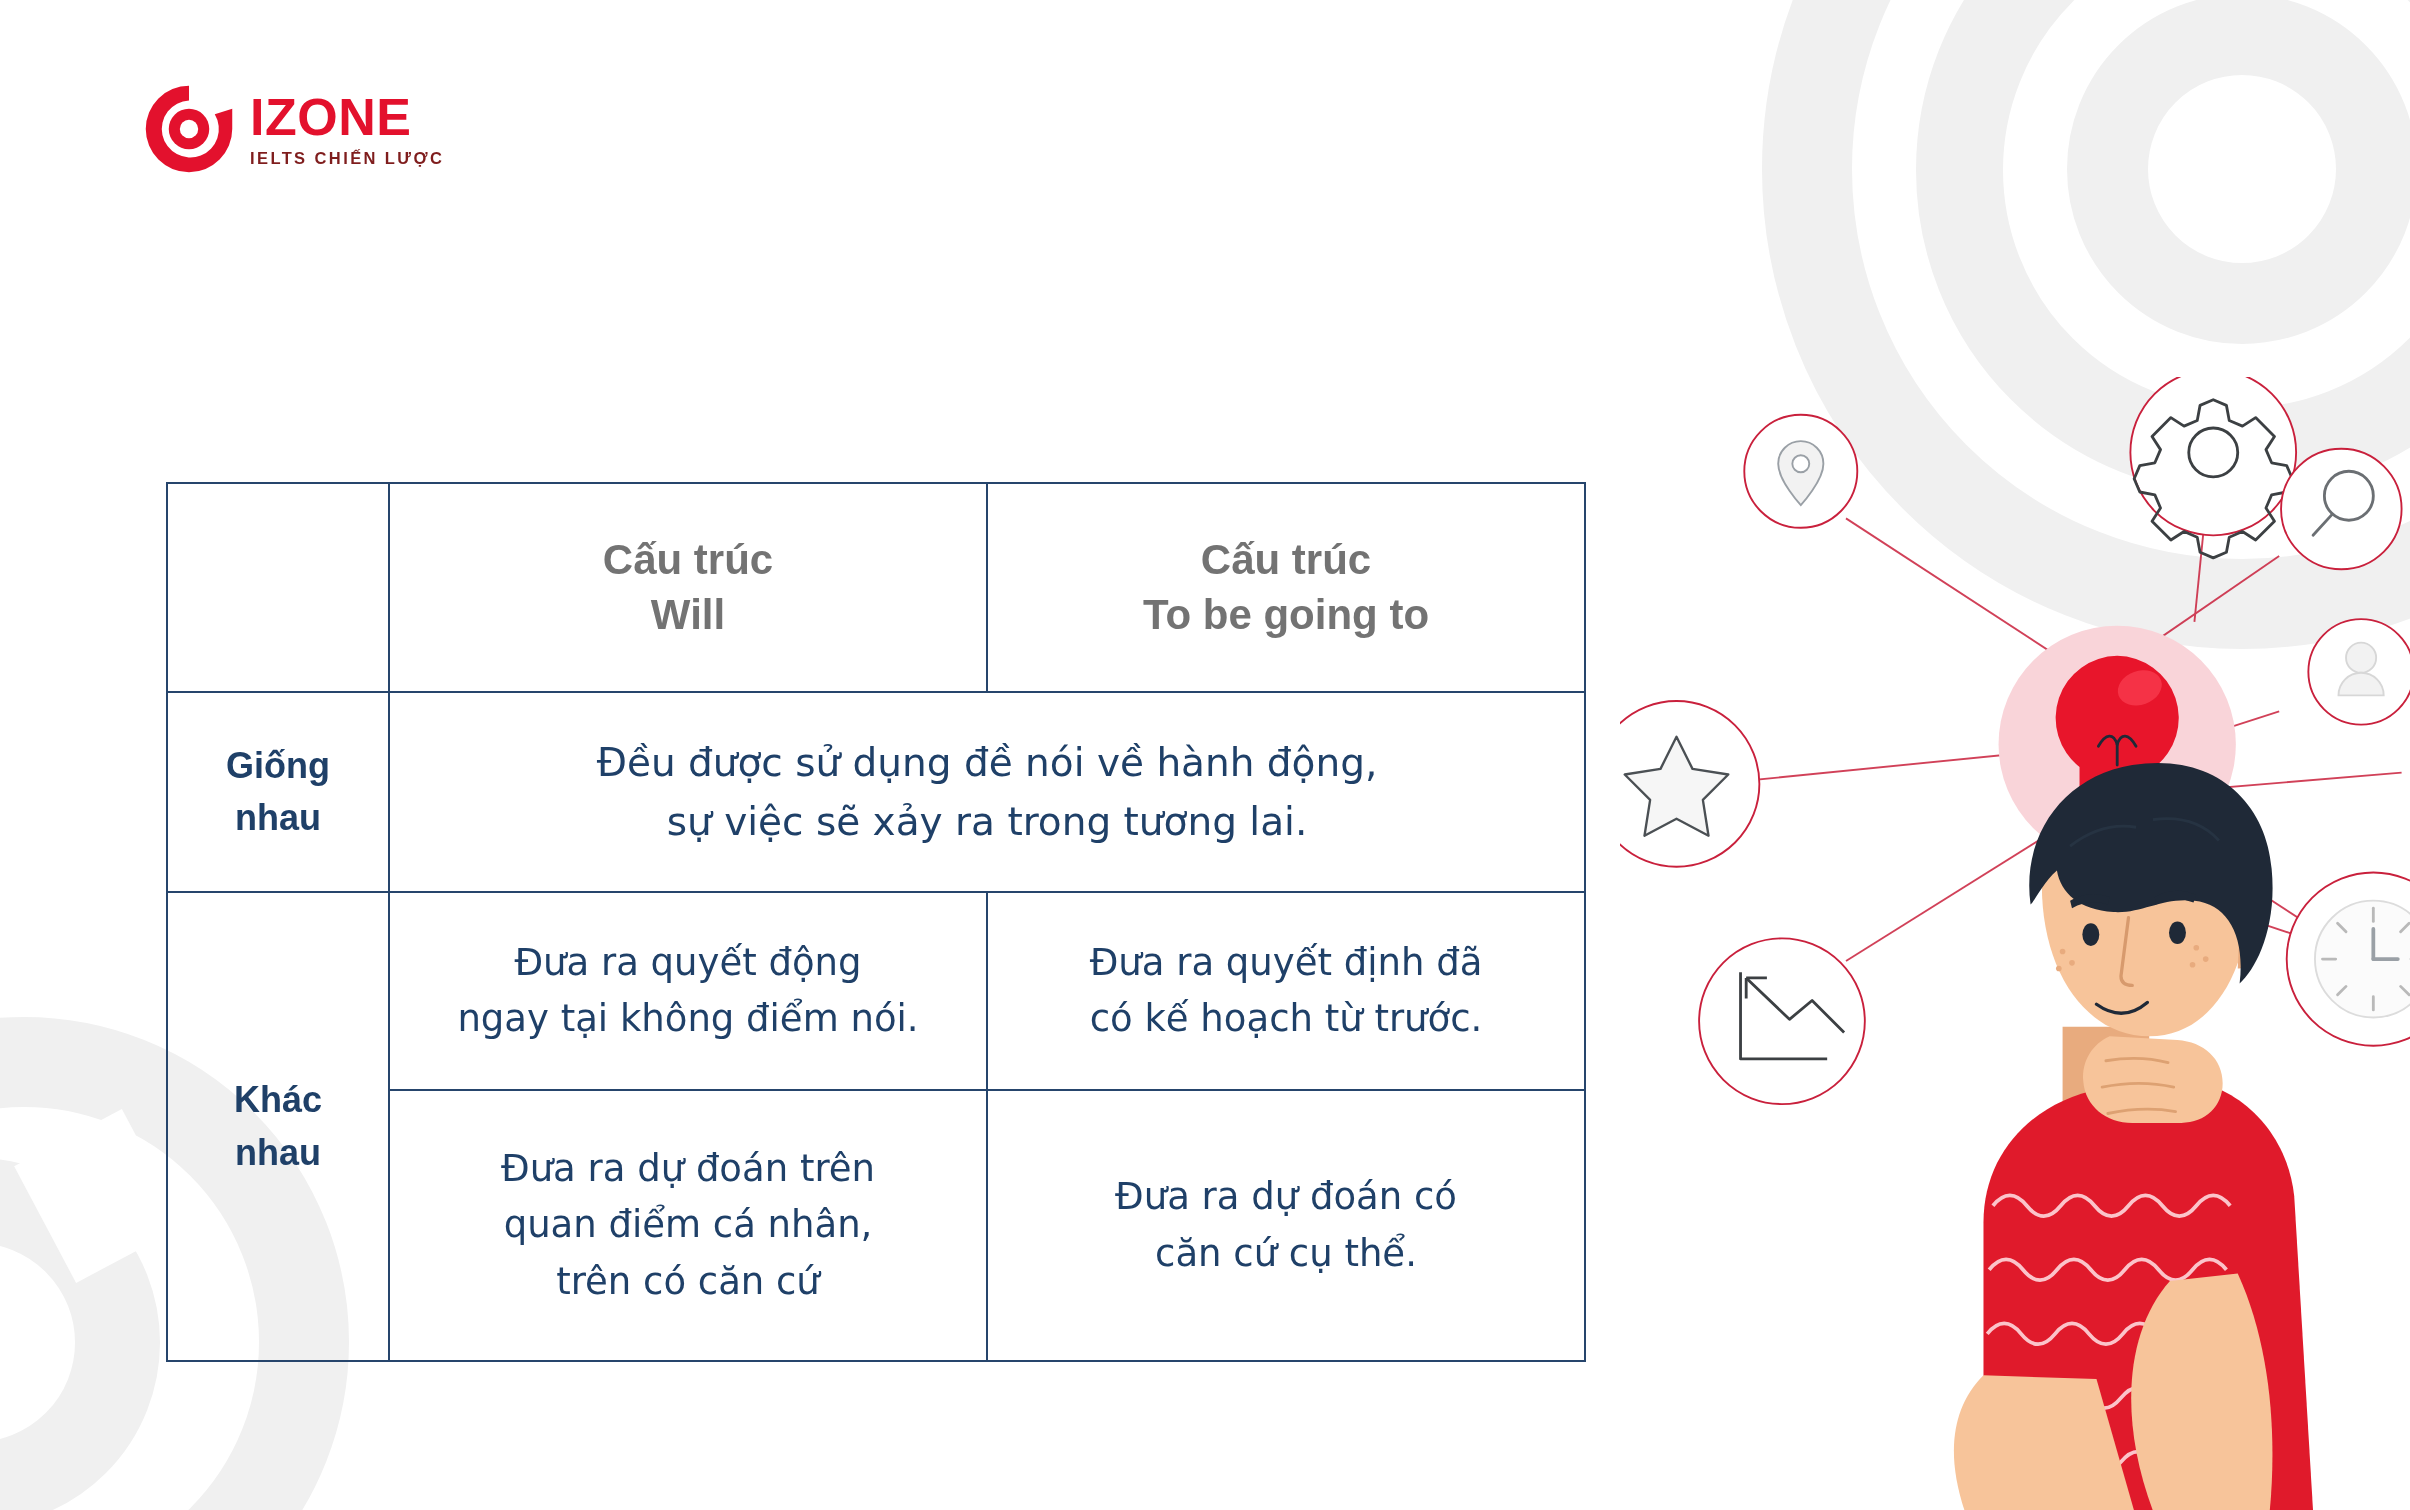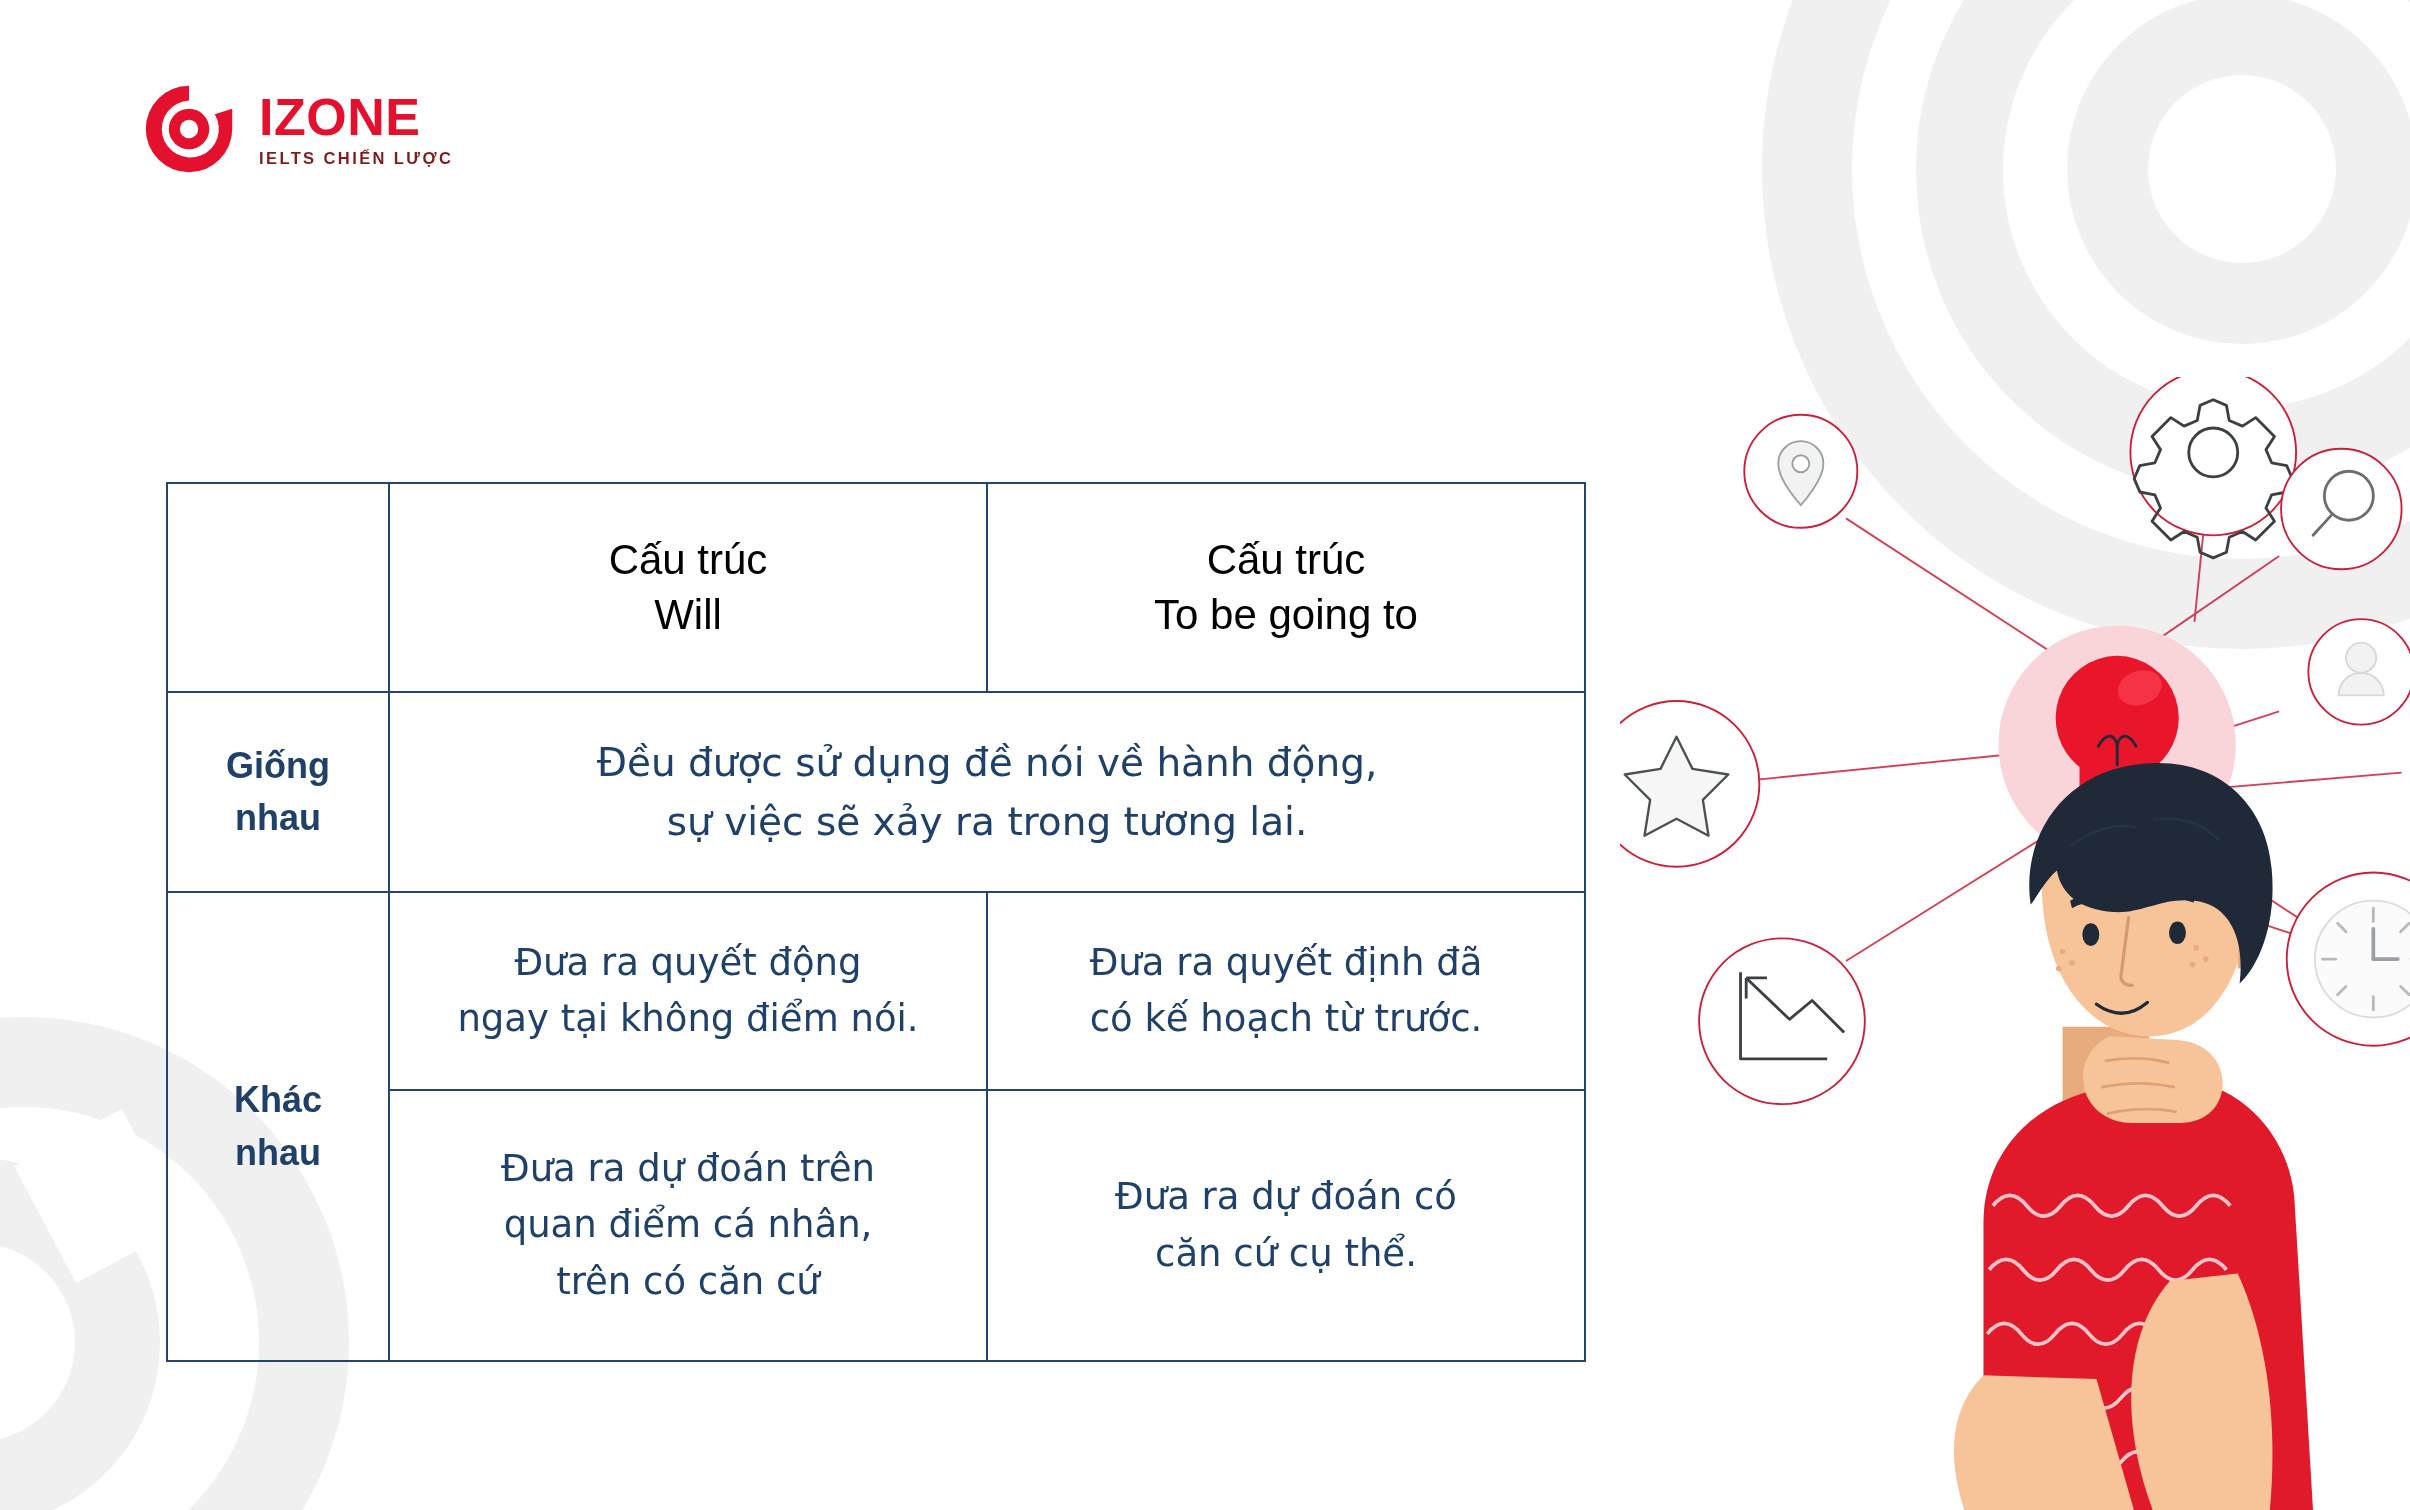--- a/index.html
+++ b/index.html
@@ -61,21 +61,21 @@
   .logo {
     position: absolute;
     left: 143px;
     top: 83px;
     display: flex;
     align-items: center;
     gap: 15px;
     z-index: 5;
   }
   .logo-mark { width: 92px; height: 92px; display: block; }
-  .logo-text { display: flex; flex-direction: column; justify-content: center; margin-left: 9px; }
+  .logo-text { display: flex; flex-direction: column; justify-content: center; }
   .logo-word {
     font-family: "Liberation Sans", sans-serif;
     font-weight: 700;
     font-size: 52px;
     letter-spacing: 0.5px;
     color: #e3112d;
     line-height: 1;
   }
   .logo-tag {
     font-family: "Liberation Sans", sans-serif;
@@ -125,24 +125,24 @@
   .col-will  { width: 598px; }
   .col-going { width: 598px; }
 
   .r-head td { height: 209px; }
   .r-same td { height: 200px; }
   .r-d1 td   { height: 198px; }
   .r-d2 td   { height: 271px; }
 
   .head-cell {
     font-family: "Liberation Sans", sans-serif;
-    font-weight: 400;
+    font-weight: 700;
     font-size: 42px;
     line-height: 1.30;
-    color: #000000;
+    color: #737373;
   }
 
   .row-label {
     font-family: "Liberation Sans", sans-serif;
     font-weight: 700;
     font-size: 36px;
     line-height: 1.45;
     color: #1f4068;
     border-radius: 11px;
   }

